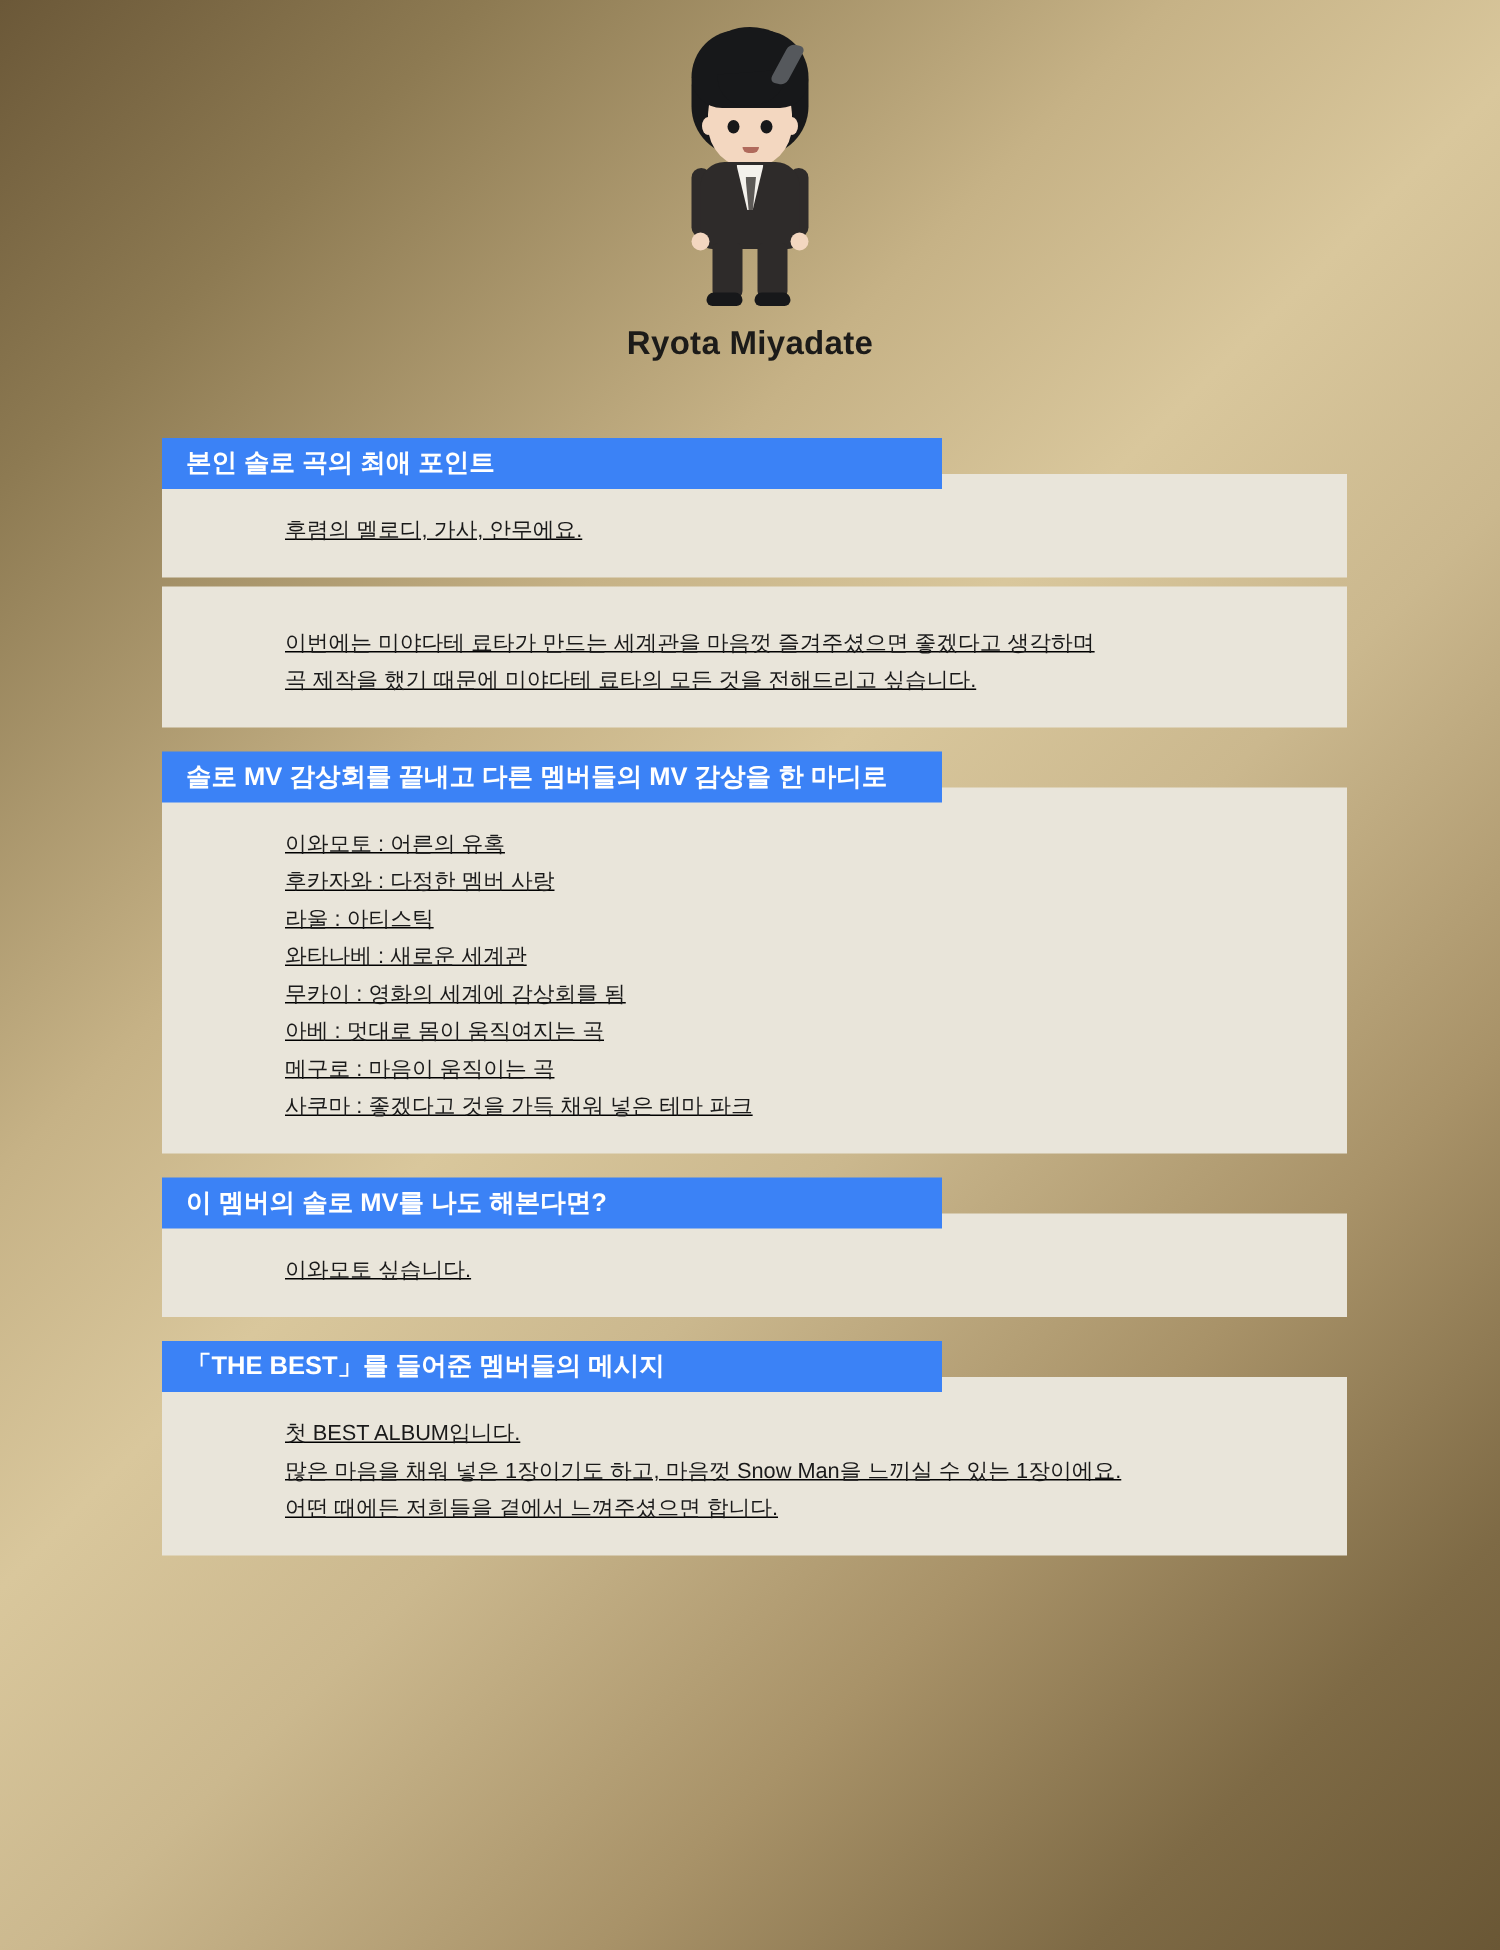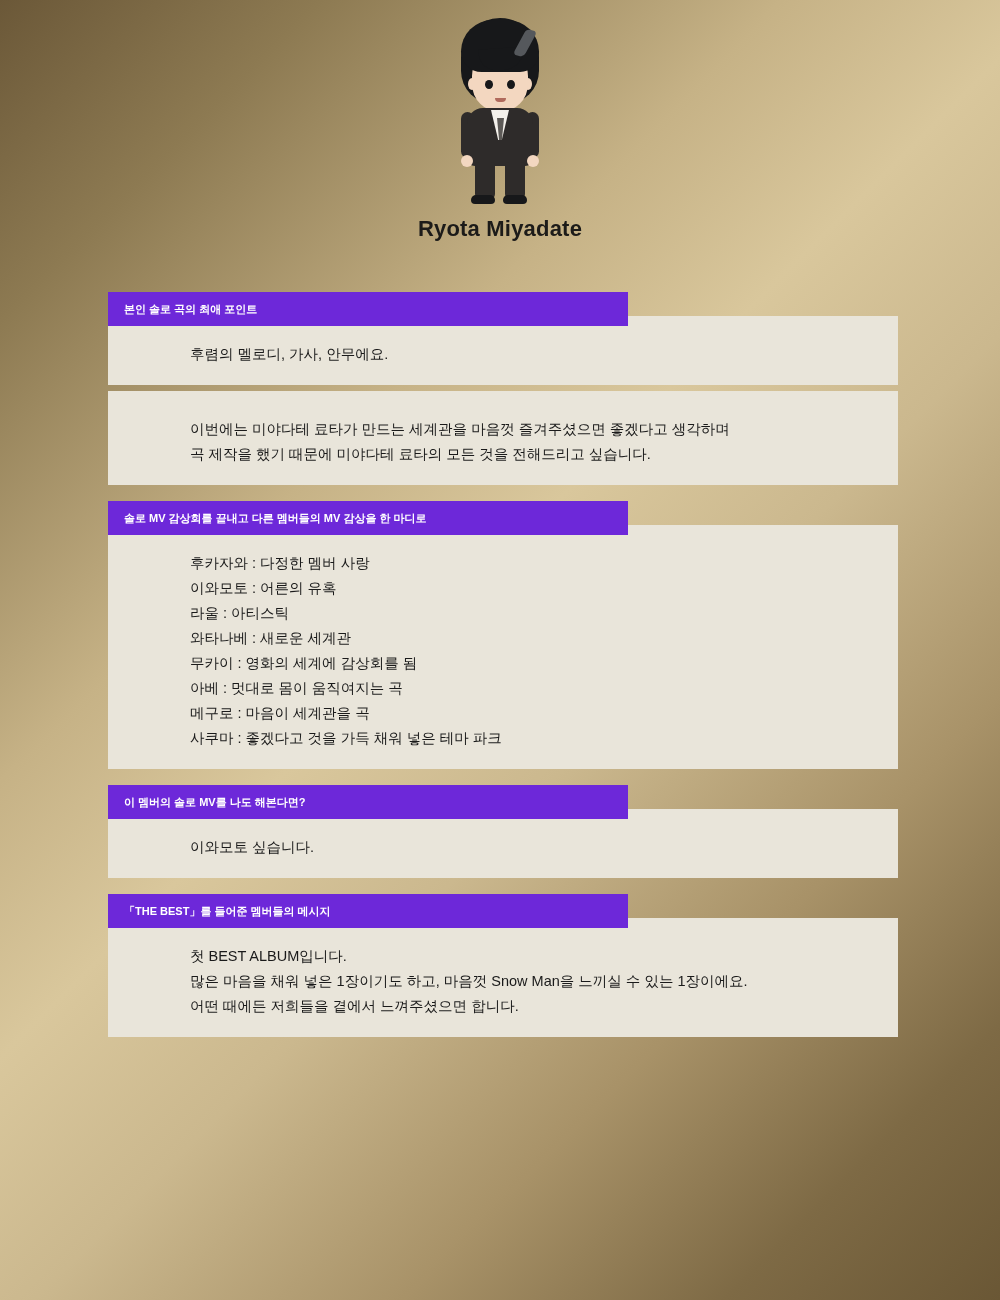--- a/index.html
+++ b/index.html
@@ -178,40 +178,41 @@
   .qa {
     position: relative;
     margin-bottom: 16px;
   }
   .q-band {
     position: relative;
     z-index: 2;
     display: block;
     margin-left: 108px;
     width: 520px;
-    background: #6d28d9;
+    background: #3b82f6;
     color: #ffffff;
-    font-size: 11px;
+    font-size: 17px;
     font-weight: bold;
     line-height: 34px;
     height: 34px;
     padding-left: 16px;
     box-sizing: border-box;
     white-space: nowrap;
     overflow: hidden;
   }
   .a-panel {
     position: relative;
     z-index: 1;
     margin-left: 108px;
     margin-top: -10px;
     width: 790px;
     background: #e9e5da;
     box-sizing: border-box;
     padding: 26px 0 18px 82px;
+    text-decoration: underline;
   }
   .a-line {
     font-size: 14.5px;
     color: #1a1a1a;
     line-height: 25px;
     white-space: nowrap;
   }
 </style>
 </head>
 <body>
@@ -259,27 +260,27 @@
       <div class="a-panel">
         <div class="a-line">이번에는 미야다테 료타가 만드는 세계관을 마음껏 즐겨주셨으면 좋겠다고 생각하며</div>
         <div class="a-line">곡 제작을 했기 때문에 미야다테 료타의 모든 것을 전해드리고 싶습니다.</div>
       </div>
     </div>
 
 
     <div class="qa">
       <div class="q-band">솔로 MV 감상회를 끝내고 다른 멤버들의 MV 감상을 한 마디로</div>
       <div class="a-panel">
+        <div class="a-line">이와모토 : 어른의 유혹</div>
         <div class="a-line">후카자와 : 다정한 멤버 사랑</div>
-        <div class="a-line">이와모토 : 어른의 유혹</div>
         <div class="a-line">라울 : 아티스틱</div>
         <div class="a-line">와타나베 : 새로운 세계관</div>
         <div class="a-line">무카이 : 영화의 세계에 감상회를 됨</div>
         <div class="a-line">아베 : 멋대로 몸이 움직여지는 곡</div>
-        <div class="a-line">메구로 : 마음이 세계관을 곡</div>
+        <div class="a-line">메구로 : 마음이 움직이는 곡</div>
         <div class="a-line">사쿠마 : 좋겠다고 것을 가득 채워 넣은 테마 파크</div>
       </div>
     </div>
 
     <div class="qa">
       <div class="q-band">이 멤버의 솔로 MV를 나도 해본다면?</div>
       <div class="a-panel">
         <div class="a-line">이와모토 싶습니다.</div>
       </div>
     </div>

